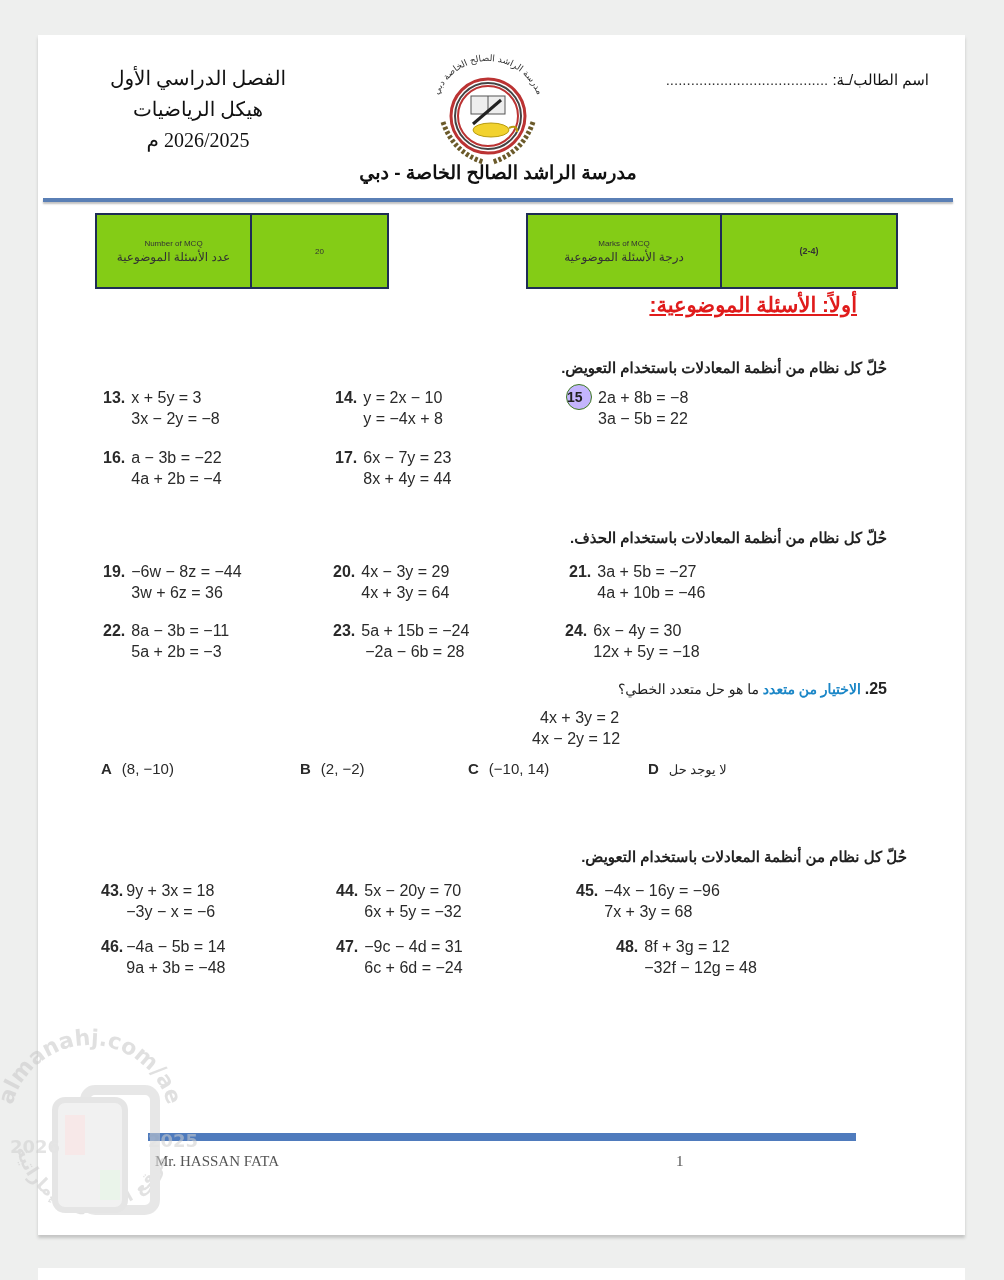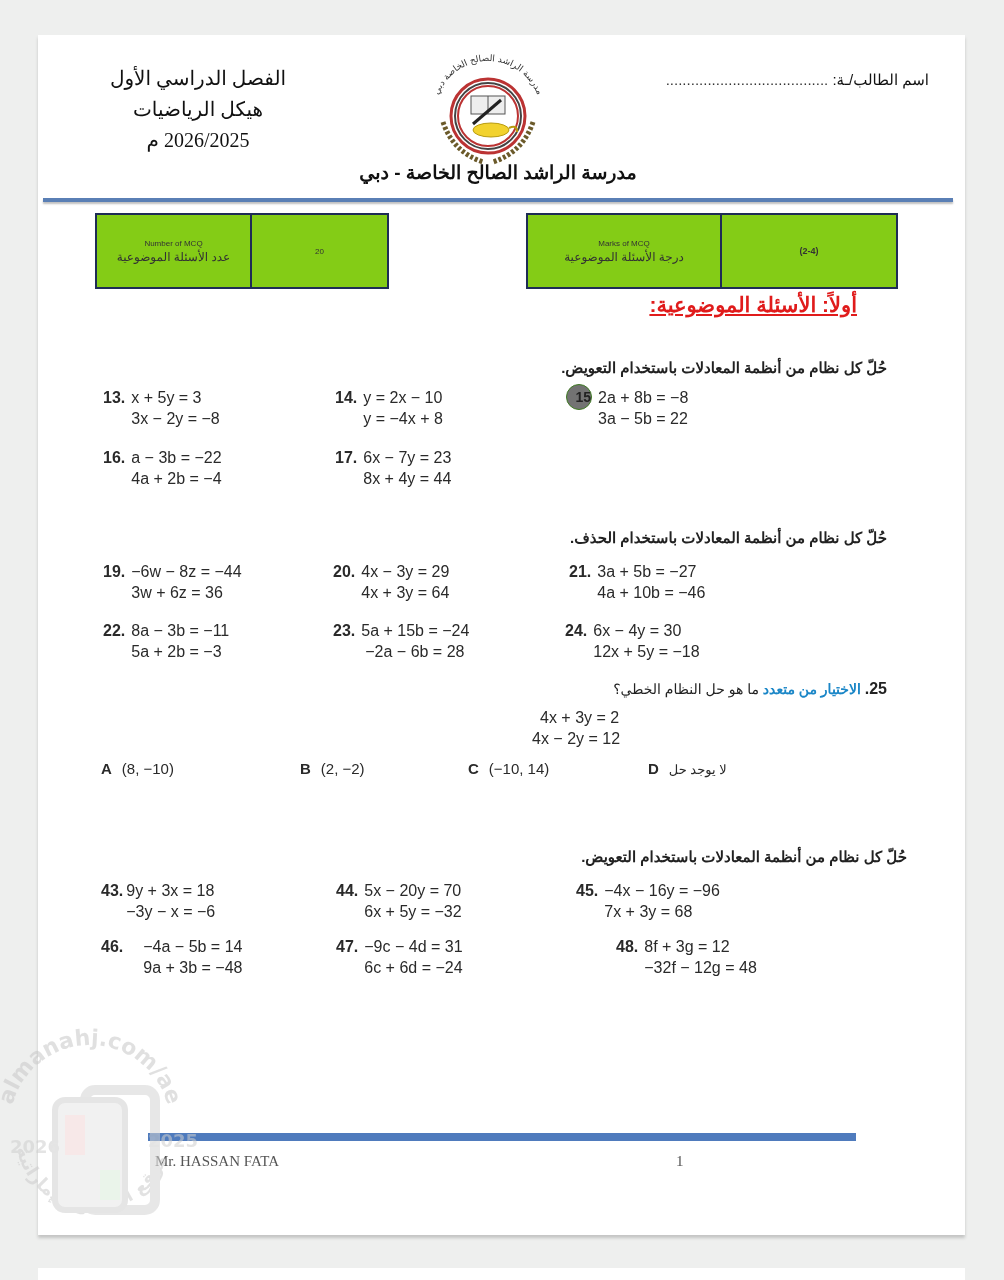--- a/index.html
+++ b/index.html
@@ -19,21 +19,21 @@
   .infobox .cell { display:flex; flex-direction:column; align-items:center; justify-content:center; font-size:8px; color:#333; text-align:center; }
   .infobox .cell + .cell { border-left:2px solid #1e2c55; }
   .infobox .ar { direction:rtl; font-size:12px; margin-top:2px; }
   .infobox .val { font-size:9px; font-weight:bold; color:#333; }
   .section-title { right:108px; top:258px; color:#e01b1b; font-weight:bold; font-size:21px; text-decoration:underline; direction:rtl; }
   .instr { font-weight:bold; font-size:15px; color:#222; direction:rtl; white-space:nowrap; }
   .prob { position:absolute; font-size:16px; line-height:21px; color:#2a2a2a; white-space:nowrap; }
   .prob .num { font-weight:bold; display:inline-block; margin-right:6px; }
   .prob .eq { display:inline-block; vertical-align:top; }
   .prob .eq div { font-family:"Liberation Sans", sans-serif; }
-  .circ { display:inline-block; width:24px; height:24px; border-radius:50%; background:#737373; border:1px solid #3e7a22; text-align:right; line-height:24px; font-weight:bold; font-size:14px; color:#222; margin-right:6px; vertical-align:top; margin-top:-3px; }
+  .circ { display:inline-block; width:24px; height:24px; border-radius:50%; background:#c4b5fd; border:1px solid #3e7a22; text-align:left; line-height:24px; font-weight:bold; font-size:14px; color:#222; margin-right:6px; vertical-align:top; margin-top:-3px; }
   .q25 { right:78px; top:645px; direction:rtl; font-size:14px; white-space:nowrap; }
   .q25 .n { font-weight:bold; font-size:16px; color:#222; }
   .q25 .blue { color:#1a86c7; font-weight:bold; }
   .q25eq { left:494px; top:672px; font-size:16px; line-height:21px; color:#2a2a2a; }
   .choice { position:absolute; top:725px; font-size:15px; color:#2a2a2a; white-space:nowrap; }
   .choice b { margin-right:10px; }
   .footer-bar { left:110px; top:1098px; width:708px; height:8px; background:#4f7bbd; }
   .footer-name { left:117px; top:1118px; font-family:"Liberation Serif", serif; font-size:15px; color:#555; }
   .footer-page { left:638px; top:1118px; font-family:"Liberation Serif", serif; font-size:15px; color:#555; }
   .wm { left:-30px; top:1005px; width:240px; height:240px; opacity:0.55; pointer-events:none; }
@@ -136,21 +136,21 @@
   <div class="prob" style="left:295px; top:585px;">
     <span class="num">23.</span><span class="eq"><div>5a + 15b = −24</div><div style="padding-left:4px;">−2a − 6b = 28</div></span>
   </div>
   <div class="prob" style="left:527px; top:585px;">
     <span class="num">24.</span><span class="eq"><div>6x − 4y = 30</div><div>12x + 5y = −18</div></span>
   </div>
 
   <div class="abs q25">
     <span class="n">25.</span>
     <span class="blue">الاختيار من متعدد</span>
-    <span>ما هو حل النظام الخطي؟</span>
+    <span>ما هو حل متعدد الخطي؟</span>
   </div>
   <div class="abs q25eq">
     <div style="padding-left:8px;">4x + 3y = 2</div>
     <div>4x − 2y = 12</div>
   </div>
   <div class="choice" style="left:63px;">
     <b>A</b><span>(8, −10)</span>
   </div>
   <div class="choice" style="left:262px;">
     <b>B</b><span>(2, −2)</span>
@@ -168,21 +168,21 @@
     <span class="num" style="margin-right:3px;">43.</span><span class="eq"><div>9y + 3x = 18</div><div>−3y − x = −6</div></span>
   </div>
   <div class="prob" style="left:298px; top:845px;">
     <span class="num">44.</span><span class="eq"><div>5x − 20y = 70</div><div>6x + 5y = −32</div></span>
   </div>
   <div class="prob" style="left:538px; top:845px;">
     <span class="num">45.</span><span class="eq"><div>−4x − 16y = −96</div><div>7x + 3y = 68</div></span>
   </div>
 
   <div class="prob" style="left:63px; top:901px;">
-    <span class="num" style="margin-right:20px;">46.</span><span class="eq"><div>−4a − 5b = 14</div><div>9a + 3b = −48</div></span>
+    <span class="num" style="margin-right:3px;">46.</span><span class="eq"><div>−4a − 5b = 14</div><div>9a + 3b = −48</div></span>
   </div>
   <div class="prob" style="left:298px; top:901px;">
     <span class="num">47.</span><span class="eq"><div>−9c − 4d = 31</div><div>6c + 6d = −24</div></span>
   </div>
   <div class="prob" style="left:538px; top:901px;margin-left:40px;">
     <span class="num">48.</span><span class="eq"><div>8f + 3g = 12</div><div>−32f − 12g = 48</div></span>
   </div>
 
   <div class="abs footer-bar"></div>
   <div class="abs footer-name">Mr. HASSAN FATA</div>

